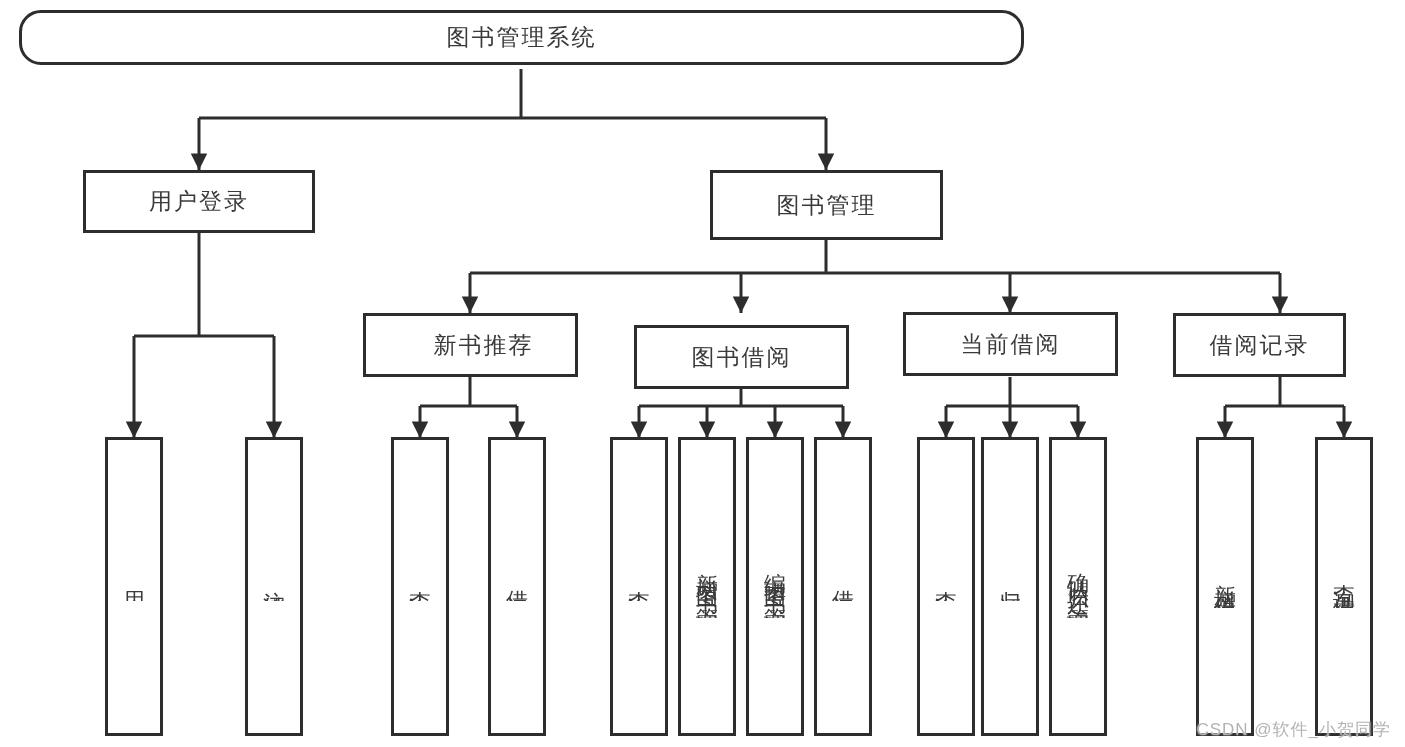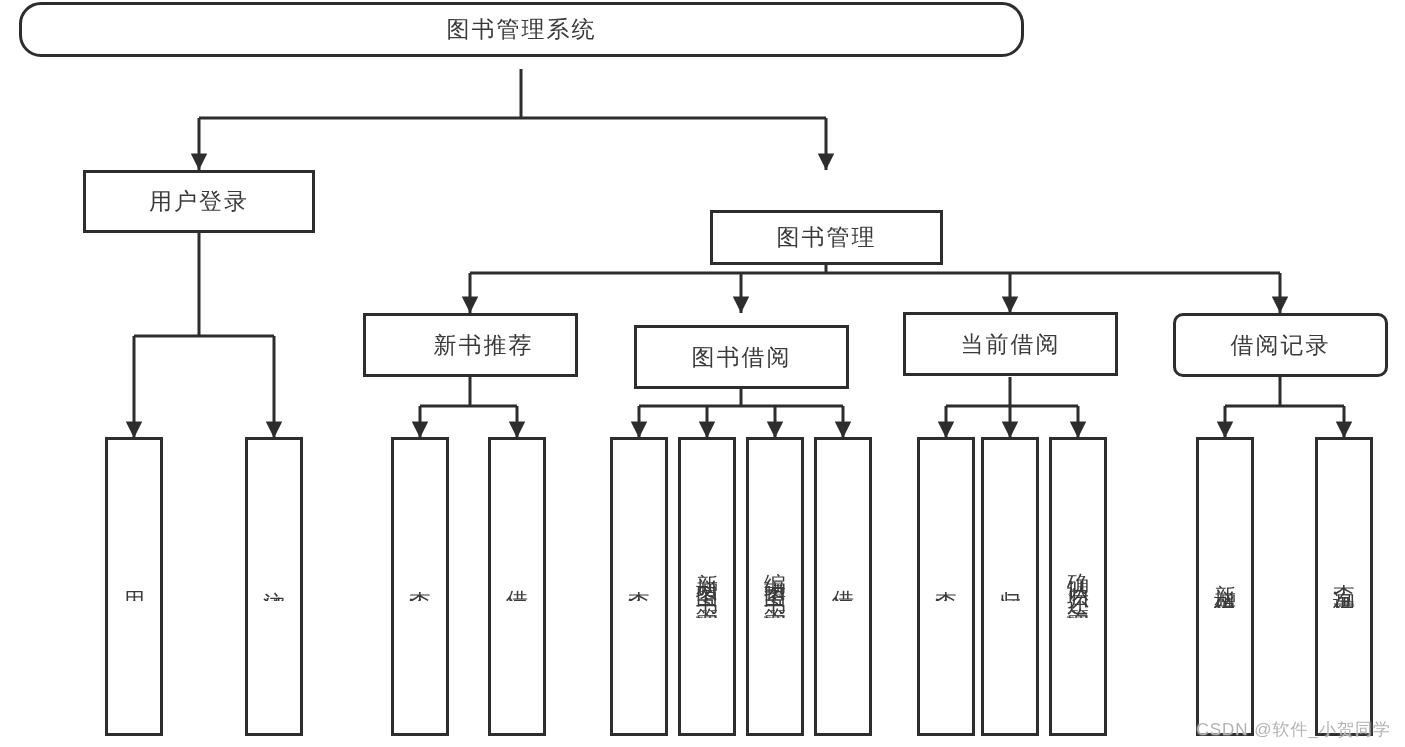--- a/index.html
+++ b/index.html
@@ -111,29 +111,29 @@
       <line x1="1010" y1="406" x2="1010" y2="438" marker-end="url(#arrow)"></line>
       <line x1="1078" y1="406" x2="1078" y2="438" marker-end="url(#arrow)"></line>
 
       <line x1="1280" y1="377" x2="1280" y2="406"></line>
       <line x1="1225" y1="406" x2="1344" y2="406"></line>
       <line x1="1225" y1="406" x2="1225" y2="438" marker-end="url(#arrow)"></line>
       <line x1="1344" y1="406" x2="1344" y2="438" marker-end="url(#arrow)"></line>
     </g>
   </svg>
 
-  <div class="box h" style="left:19px; top:2px; width:1005px; height:55px;border-radius:22px;">图书管理系统</div>
+  <div class="box h" style="left:19px; top:10px; width:1005px; height:55px;border-radius:22px;">图书管理系统</div>
 
   <div class="box h" style="left:83px; top:170px; width:232px; height:63px;">用户登录</div>
-  <div class="box h" style="left:710px; top:170px; width:233px; height:55px;margin-top:40px;">图书管理</div>
+  <div class="box h" style="left:710px; top:170px; width:233px; height:70px;">图书管理</div>
 
   <div class="box h" style="left:363px; top:313px; width:215px; height:64px;padding-left:26px;">新书推荐</div>
   <div class="box h" style="left:634px; top:313px; width:215px; height:64px;margin-top:12px;">图书借阅</div>
   <div class="box h" style="left:903px; top:312px; width:215px; height:64px;">当前借阅</div>
-  <div class="box h" style="left:1173px; top:313px; width:215px; height:64px;border-radius:10px;">借阅记录</div>
+  <div class="box h" style="left:1173px; top:313px; width:173px; height:64px;">借阅记录</div>
 
   <div class="box v" style="left:105px; top:437px; width:58px; height:299px;">
     <span class="vtxt">用户登录</span>
   </div>
   <div class="box v" style="left:245px; top:437px; width:58px; height:299px;">
     <span class="vtxt">注销登录</span>
   </div>
 
   <div class="box v" style="left:391px; top:437px; width:58px; height:299px;">
     <span class="vtxt">查询图书</span>

